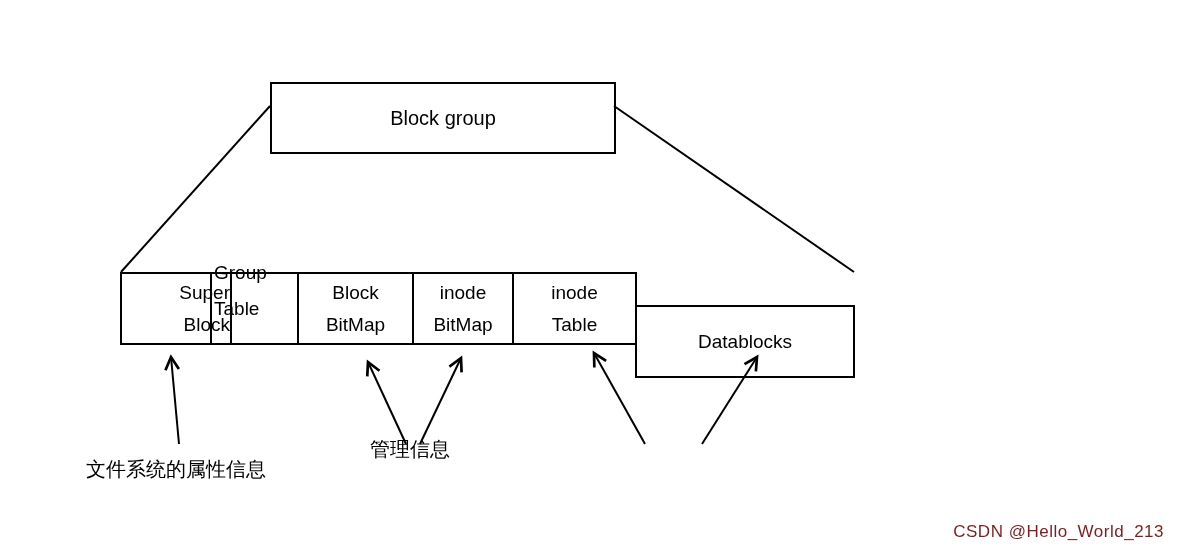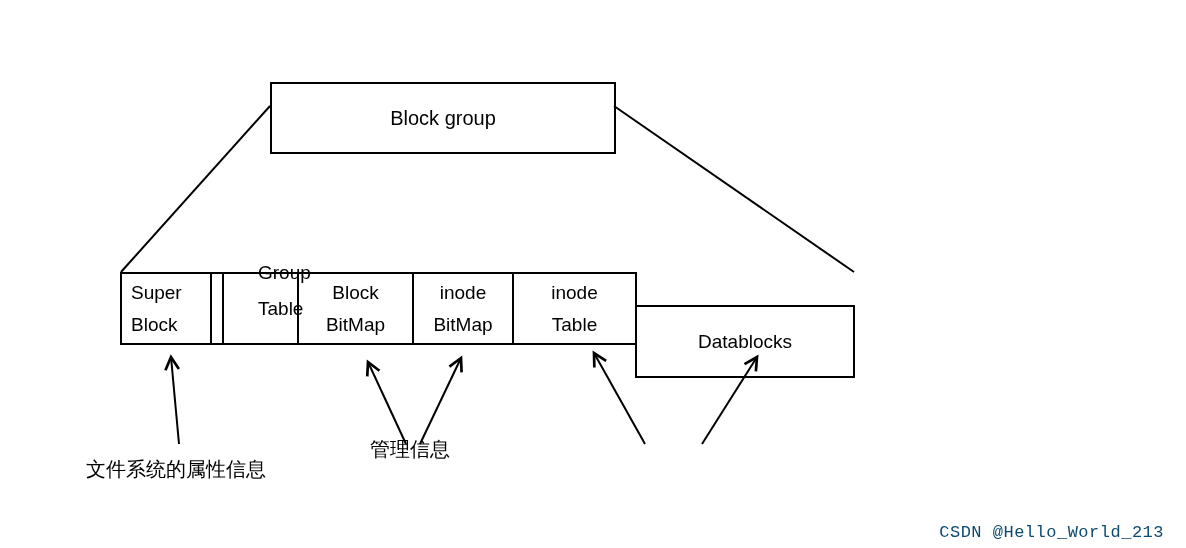--- a/index.html
+++ b/index.html
@@ -39,37 +39,35 @@
   .cell .ln { display: block; line-height: 32px; }
   .cell.center { text-align: center; }
   .cell.leftpad { padding-left: 9px; }
 
   .gdt-label {
     position: absolute;
     left: 214px; top: 255px;
     font-size: 19px;
     line-height: 36px;
     white-space: nowrap;
-    margin-left: 44px;
   }
   .gdt-label .ln { display: block; }
 
   .note {
     position: absolute;
     font-size: 20px;
     white-space: nowrap;
   }
 
   .watermark {
     position: absolute;
     right: 22px; bottom: 6px;
     font-size: 17px;
-    color: #0c4a6e;
+    color: #7f1d1d;
     letter-spacing: 0.5px;
-    font-family: Liberation Mono, monospace;
   }
 </style>
 </head>
 <body>
 
 <div class="canvas">
 
   <svg class="lines" width="1186" height="548" viewBox="0 0 1186 548">
     <defs>
       <marker id="arrow" viewBox="0 0 12 12" refX="10" refY="6" markerWidth="9" markerHeight="9" orient="auto">
@@ -84,21 +82,21 @@
     <line x1="406" y1="444" x2="368" y2="362" stroke="#000000" stroke-width="2" marker-end="url(#arrow)"></line>
     <line x1="420" y1="444" x2="461" y2="358" stroke="#000000" stroke-width="2" marker-end="url(#arrow)"></line>
     <line x1="645" y1="444" x2="594" y2="353" stroke="#000000" stroke-width="2" marker-end="url(#arrow)"></line>
     <line x1="702" y1="444" x2="757" y2="357" stroke="#000000" stroke-width="2" marker-end="url(#arrow)"></line>
   </svg>
 
   <div class="topbox">
     <span>Block group</span>
   </div>
 
-  <div class="cell leftpad" style="left:120px; width:104px;">
+  <div class="cell leftpad" style="left:120px; width:112px;text-align:right;">
     <span class="ln">Super</span>
     <span class="ln">Block</span>
   </div>
 
   <div class="cell" style="left:210px; width:89px;"></div>
 
   <div class="cell center" style="left:297px; width:117px;">
     <span class="ln">Block</span>
     <span class="ln">BitMap</span>
   </div>

